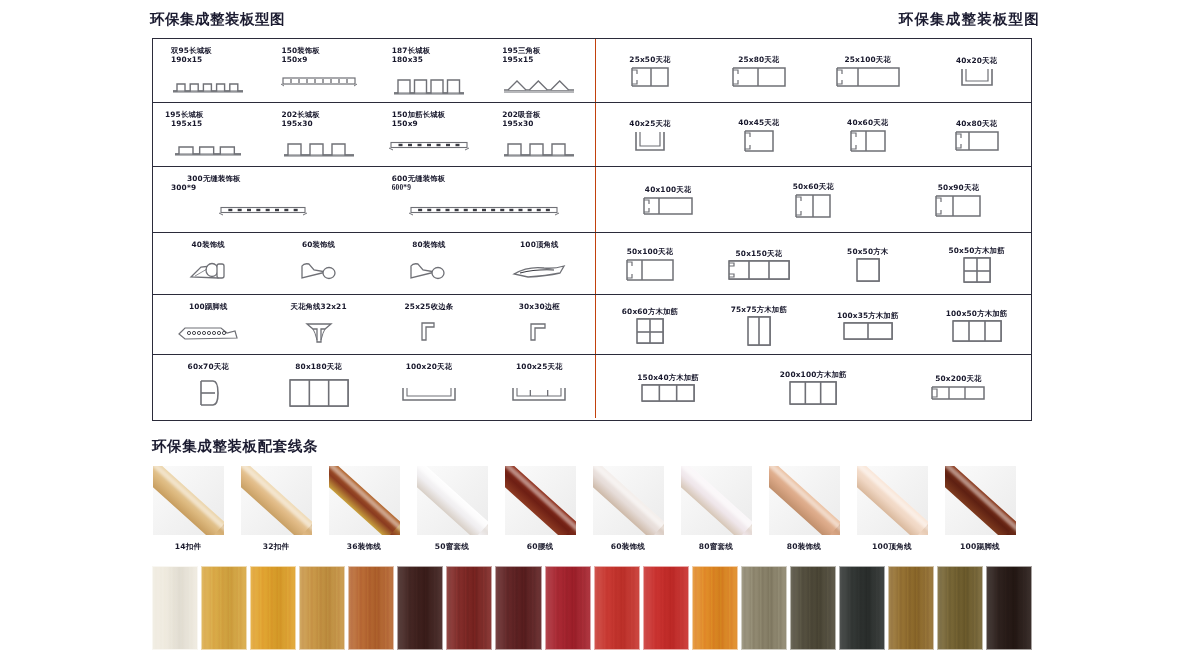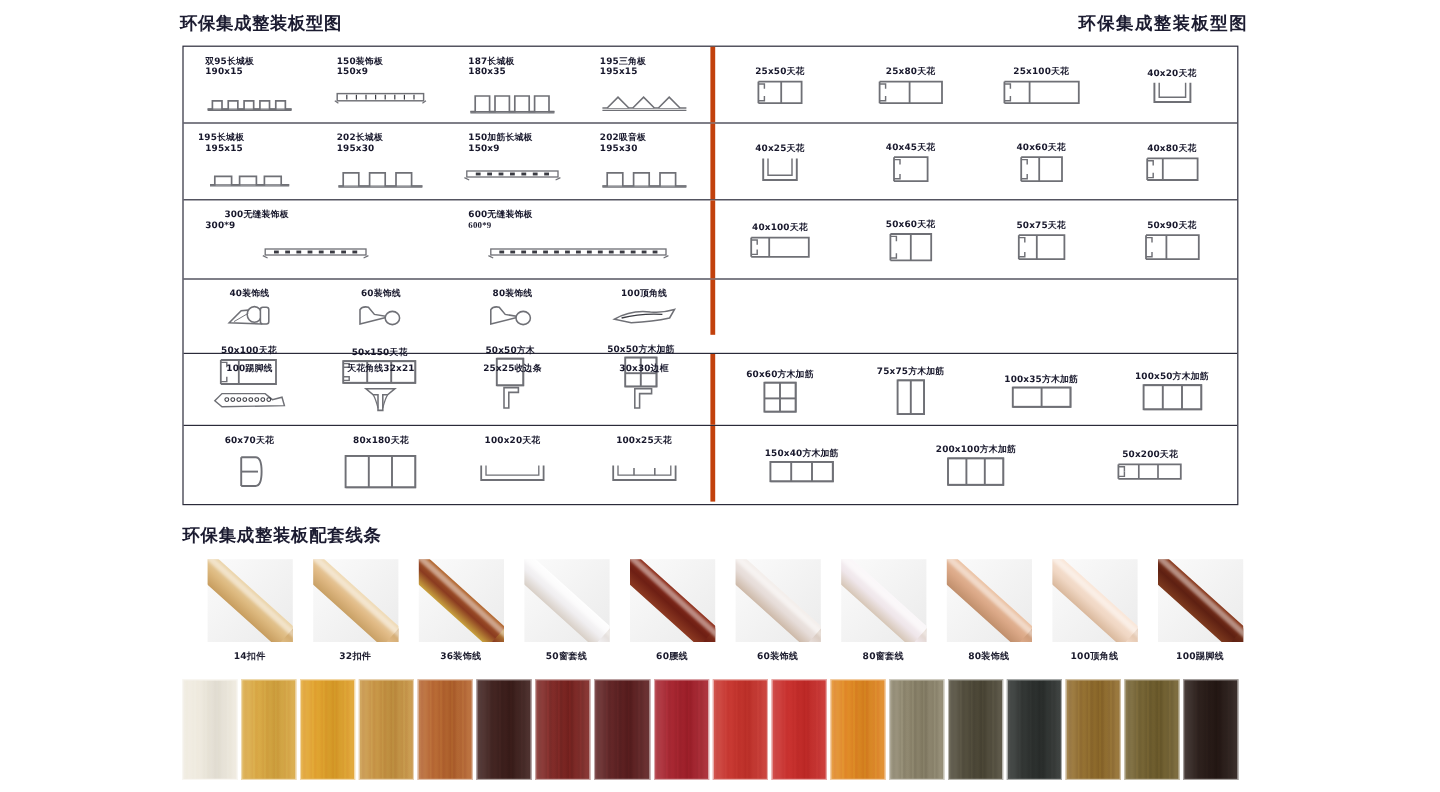--- a/index.html
+++ b/index.html
@@ -35,21 +35,21 @@
   .spec-row{
     display:flex;
     border-bottom:1px solid #2b2b3a;
     box-sizing:border-box;
   }
   .spec-row:last-child{border-bottom:none;}
   .half{
     display:flex;
     box-sizing:border-box;
   }
-  .half.left{width:50.4%;border-right:4px solid #c2410c;}
+  .half.left{width:50.4%;border-right:1px solid #c2410c;}
   .half.right{width:49.6%;align-items:center;}
   .cell{
     flex:1 1 0;
     position:relative;
     display:flex;flex-direction:column;align-items:center;
     justify-content:flex-start;
     padding-top:7px;
     box-sizing:border-box;
   }
   .cell .lbl{
@@ -67,21 +67,21 @@
 
   
   .cell.w2{flex:2 1 0;}
 
   
   .trim-title{
     position:absolute;left:152px;top:437px;
     font-size:14.5px;font-weight:bold;letter-spacing:.6px;color:#1b1b30;
   }
   .trim-strip{
-    position:absolute;left:164px;top:466px;width:880px;height:90px;
+    position:absolute;left:144px;top:466px;width:880px;height:90px;
     display:flex;
     justify-content:space-between;
   }
   .trim-group{display:flex;}
   .trim-group.g1{width:440px;}
   .trim-group.g2{width:440px;}
   .trim-item{
     flex:1 1 0;
     display:flex;flex-direction:column;align-items:center;
   }
@@ -431,46 +431,34 @@
               <svg width="40" height="28" viewBox="0 0 40 28">
                 <path d="M3,3 L3,25" stroke="#6f7076" stroke-width="1.5" fill="none"></path>
                 <path d="M3,3 L37,3 L37,25 L3,25" fill="none" stroke="#6f7076" stroke-width="1.5"></path>
                 <line x1="20" y1="3" x2="20" y2="25" stroke="#6f7076" stroke-width="1.5"></line>
                 <path d="M3,5 L8,5 L8,9" fill="none" stroke="#6f7076" stroke-width="1.2"></path>
                 <path d="M3,23 L8,23 L8,19" fill="none" stroke="#6f7076" stroke-width="1.2"></path>
               </svg>
             </div>
           </div>
           <div class="cell">
-            <div class="lbl">50x75天花</div>
-            <div class="art">
-              <svg width="44" height="26" viewBox="0 0 44 26">
-                <path d="M3,3 L3,23" stroke="#6f7076" stroke-width="1.5" fill="none"></path>
-                <path d="M3,3 L41,3 L41,23 L3,23" fill="none" stroke="#6f7076" stroke-width="1.5"></path>
-                <line x1="18" y1="3" x2="18" y2="23" stroke="#6f7076" stroke-width="1.5"></line>
-                <path d="M3,5 L8,5 L8,9" fill="none" stroke="#6f7076" stroke-width="1.2"></path>
-                <path d="M3,21 L8,21 L8,17" fill="none" stroke="#6f7076" stroke-width="1.2"></path>
-              </svg>
-            </div>
-          </div>
-          <div class="cell">
             <div class="lbl">50x90天花</div>
             <div class="art">
               <svg width="50" height="26" viewBox="0 0 50 26">
                 <path d="M3,3 L3,23" stroke="#6f7076" stroke-width="1.5" fill="none"></path>
                 <path d="M3,3 L47,3 L47,23 L3,23" fill="none" stroke="#6f7076" stroke-width="1.5"></path>
                 <line x1="20" y1="3" x2="20" y2="23" stroke="#6f7076" stroke-width="1.5"></line>
                 <path d="M3,5 L8,5 L8,9" fill="none" stroke="#6f7076" stroke-width="1.2"></path>
                 <path d="M3,21 L8,21 L8,17" fill="none" stroke="#6f7076" stroke-width="1.2"></path>
               </svg>
             </div>
           </div>
         </div>
       </div>
-      <div class="spec-row" style="height: 62px; flex-direction: column;">
+      <div class="spec-row" style="height: 62px;">
         <div class="half left">
           <div class="cell">
             <div class="lbl">40装饰线</div>
             <div class="art">
               <svg width="46" height="26" viewBox="0 0 46 26">
                 <path d="M6,20 L16,10 L26,9 L33,14 L33,21 Z" fill="#ffffff" stroke="#6f7076" stroke-width="1.3"></path>
                 <ellipse cx="27" cy="13" rx="6" ry="6.5" fill="#ffffff" stroke="#6f7076" stroke-width="1.3"></ellipse>
                 <rect x="32" y="7" width="7" height="14" rx="2" fill="#ffffff" stroke="#6f7076" stroke-width="1.3"></rect>
                 <line x1="10" y1="19" x2="22" y2="12" stroke="#6f7076" stroke-width=".8"></line>
               </svg>

